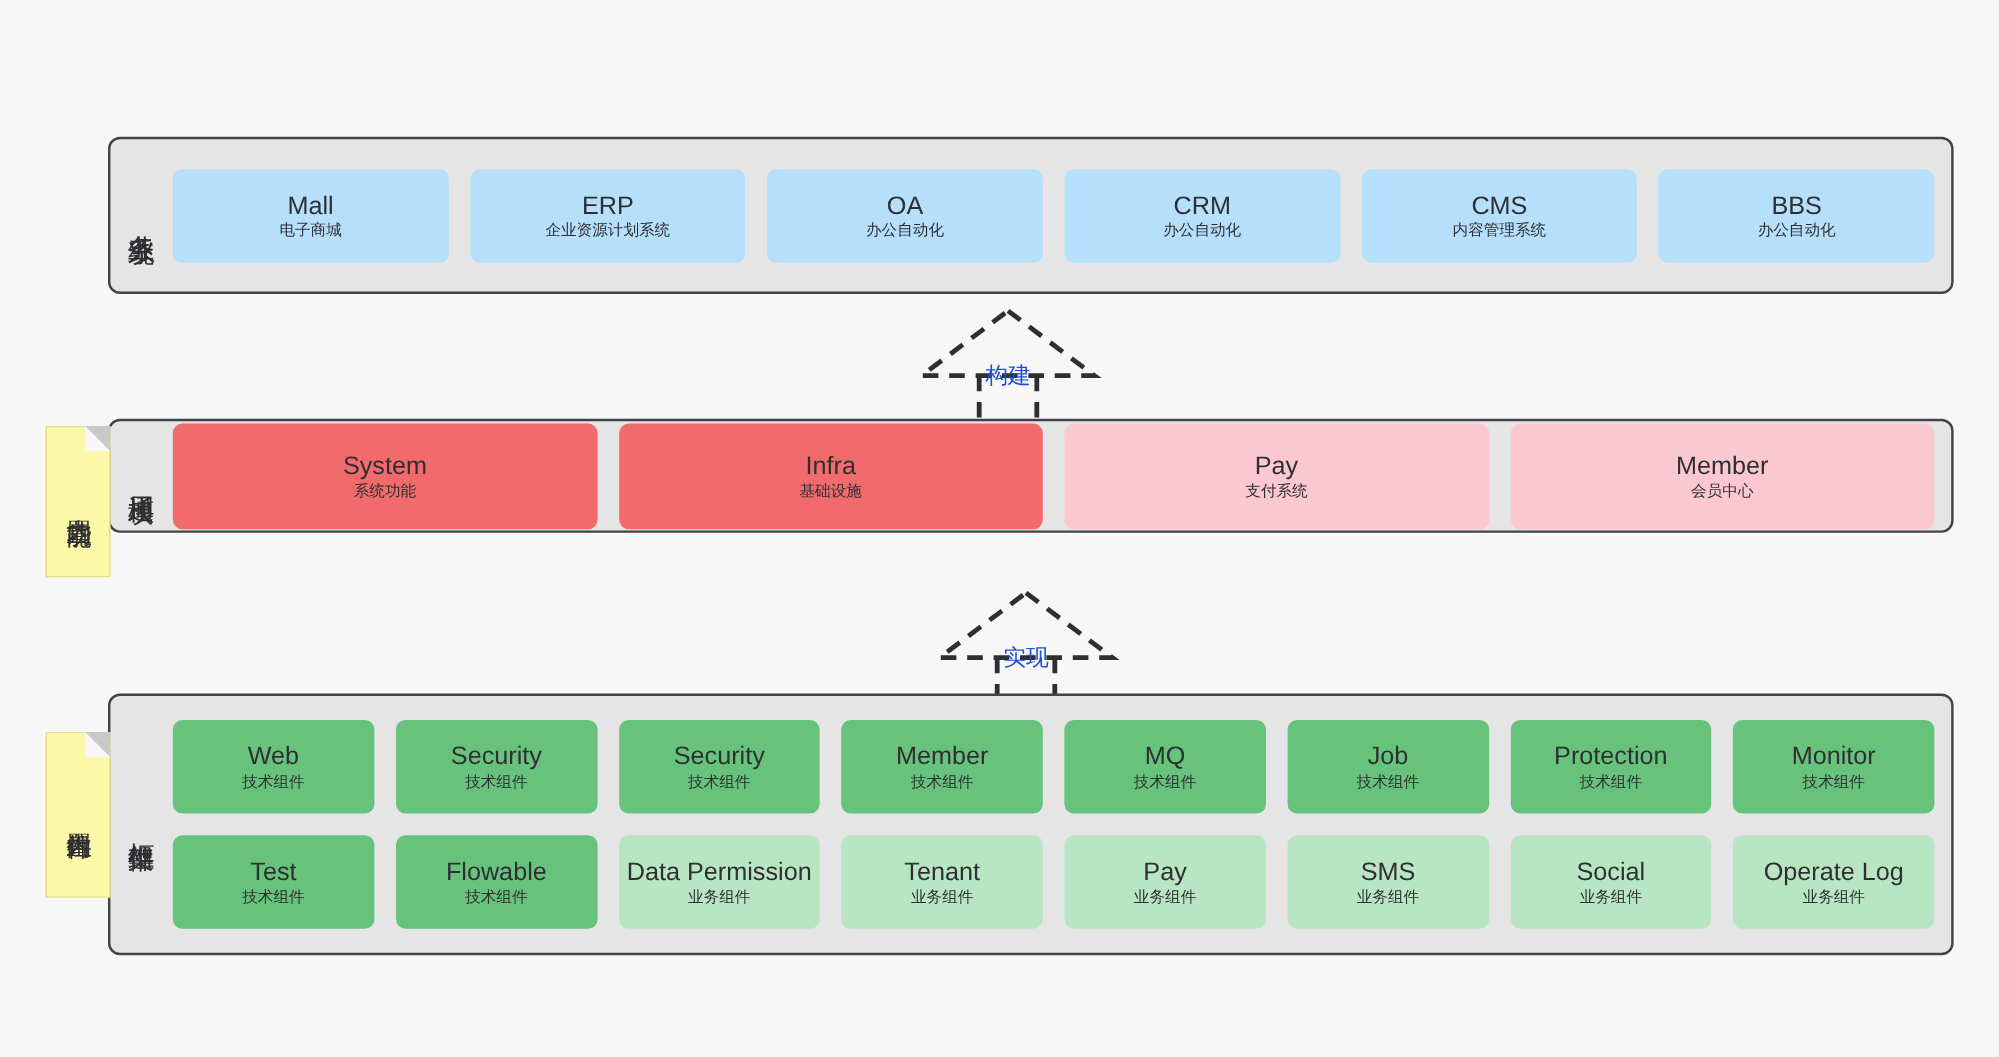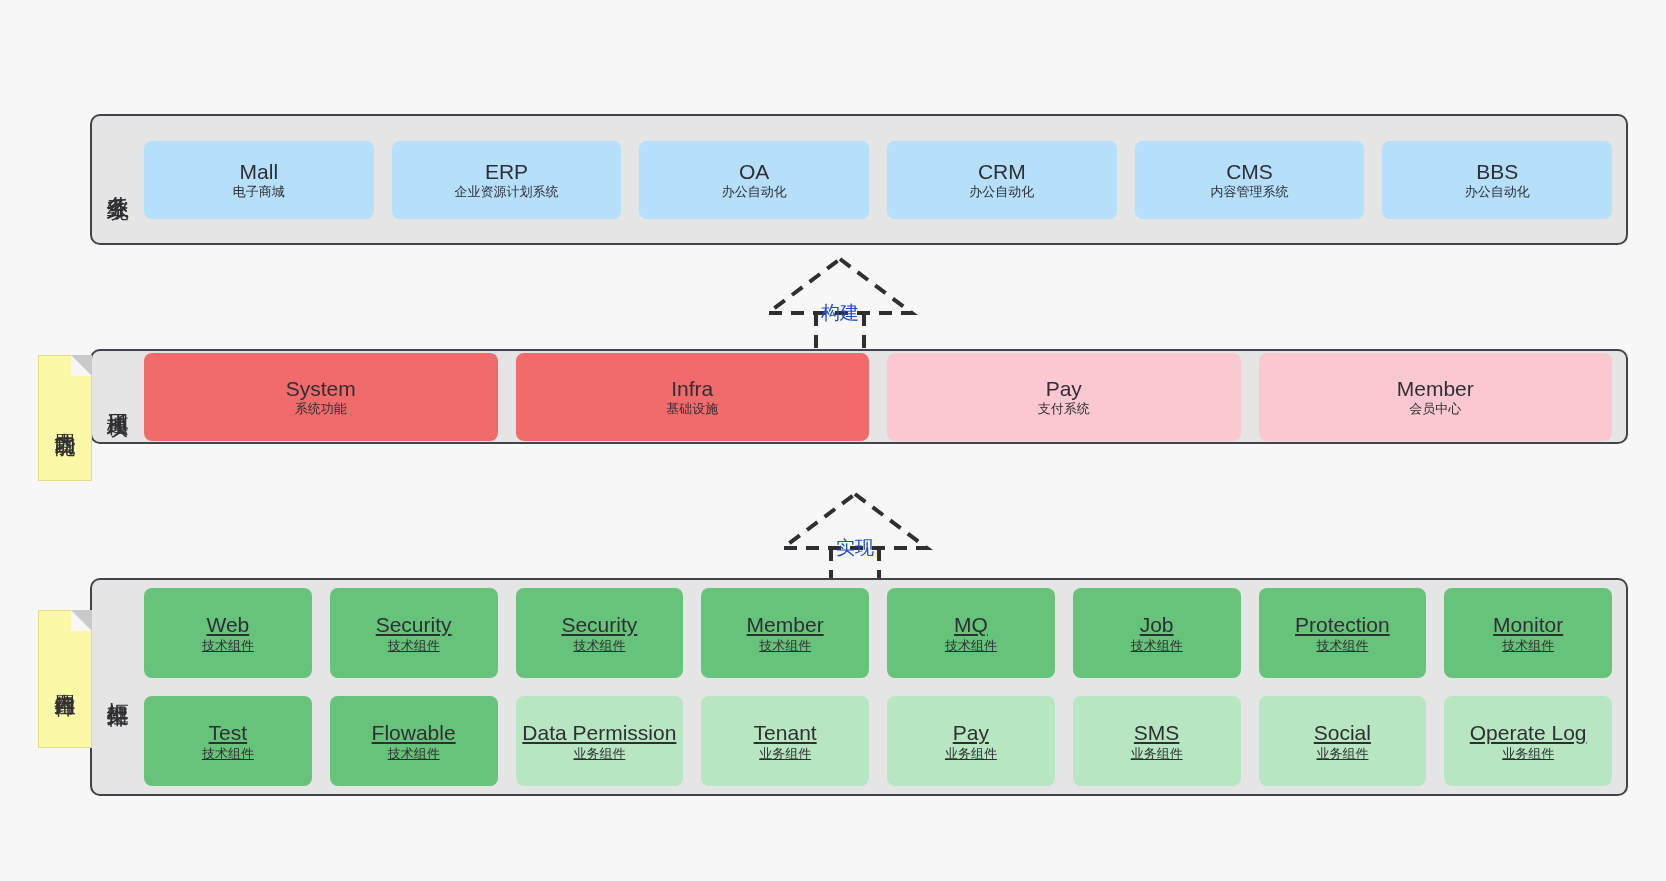--- a/index.html
+++ b/index.html
@@ -82,21 +82,21 @@
   .card .t-cn { font-size: 13px; }
 
   .card.blue       { background: #b5dffb; }
   .card.red        { background: #f16a6c; }
   .card.pink       { background: #fbc8d2; }
   .card.green      { background: #67c37b; }
   .card.lightgreen { background: #b9e6c2; }
 
   .row-business .card { height: 78px; }
   .row-common   .card { height: 88px; }
-  .row-frame    .card { height: 90px; text-decoration: underline; }
+  .row-frame    .card { height: 78px; }
 
   
   #layer-business { left: 90px;  top: 114px; width: 1538px; height: 131px; }
   #layer-common   { left: 90px;  top: 349px; width: 1538px; height: 95px; }
   #layer-frame    { left: 90px;  top: 578px; width: 1538px; height: 218px; }
 
   #layer-business .layer-body { padding-left: 0; }
 
   
   .note {

